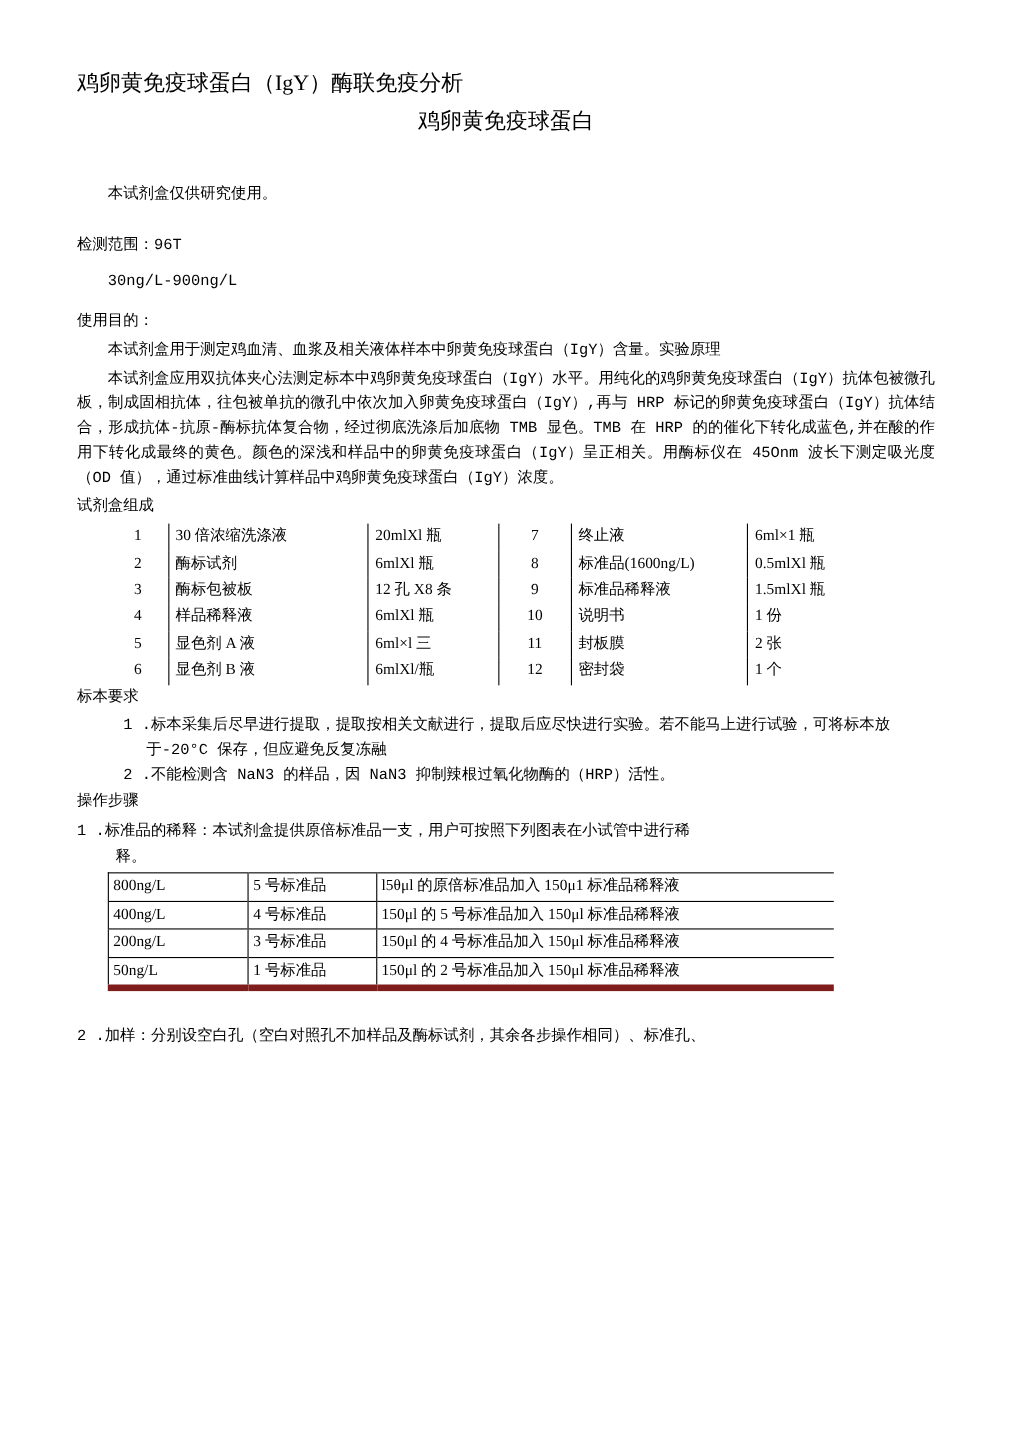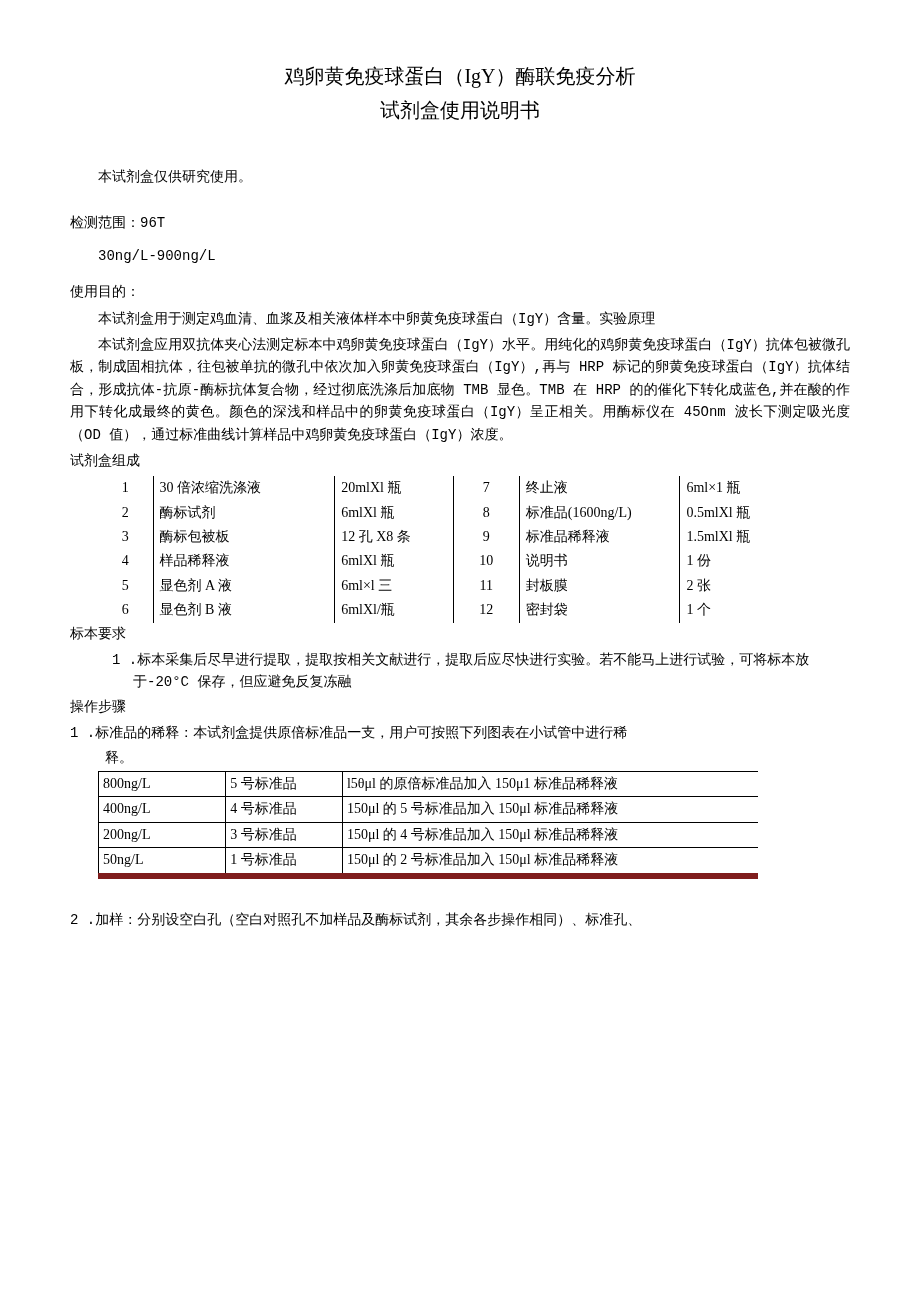--- a/index.html
+++ b/index.html
@@ -7,21 +7,20 @@
     font-size: 14px;
     color: #000;
     background: #fff;
     width: 920px;
     margin: 0;
     padding: 60px 70px 40px 70px;
     box-sizing: border-box;
     line-height: 1.6;
   }
   .title {
-    text-align: center;
     font-size: 20px;
     margin-bottom: 2px;
   }
   .subtitle {
     text-align: center;
     font-size: 20px;
     margin-bottom: 40px;
   }
   .indent {
     text-indent: 2em;
@@ -97,21 +96,21 @@
     margin-left: 2.5em;
   }
   .gap-top {
     margin-top: 30px;
   }
 </style>
 </head>
 <body>
 
 <div class="title">鸡卵黄免疫球蛋白（IgY）酶联免疫分析</div>
-<div class="subtitle">试剂盒使用说明书</div>
+<div class="subtitle">鸡卵黄免疫球蛋白</div>
 
 <p class="para indent">本试剂盒仅供研究使用。</p>
 
 <p class="para section-label" style="margin-top:24px">检测范围：96T</p>
 <p class="para range">30ng/L-900ng/L</p>
 
 <p class="para section-label">使用目的：</p>
 <p class="para indent body-text">本试剂盒用于测定鸡血清、血浆及相关液体样本中卵黄免疫球蛋白（IgY）含量。实验原理</p>
 <p class="para indent body-text">本试剂盒应用双抗体夹心法测定标本中鸡卵黄免疫球蛋白（IgY）水平。用纯化的鸡卵黄免疫球蛋白（IgY）抗体包被微孔板，制成固相抗体，往包被单抗的微孔中依次加入卵黄免疫球蛋白（IgY）,再与 HRP 标记的卵黄免疫球蛋白（IgY）抗体结合，形成抗体-抗原-酶标抗体复合物，经过彻底洗涤后加底物 TMB 显色。TMB 在 HRP 的的催化下转化成蓝色,并在酸的作用下转化成最终的黄色。颜色的深浅和样品中的卵黄免疫球蛋白（IgY）呈正相关。用酶标仪在 45Onm 波长下测定吸光度（OD 值），通过标准曲线计算样品中鸡卵黄免疫球蛋白（IgY）浓度。</p>
 
@@ -166,20 +165,21 @@
         <td>12</td>
         <td>密封袋</td>
         <td>1 个</td>
       </tr>
     </tbody>
 </table>
 
 <p class="para section-label">标本要求</p>
 <ol class="req" id="spec-list">
     <li>1 .标本采集后尽早进行提取，提取按相关文献进行，提取后应尽快进行实验。若不能马上进行试验，可将标本放于-20°C 保存，但应避免反复冻融</li>
+    <li>2 .不能检测含 NaN3 的样品，因 NaN3 抑制辣根过氧化物酶的（HRP）活性。</li>
   </ol>
 
 <p class="para section-label">操作步骤</p>
 <p class="para step">1 .标准品的稀释：本试剂盒提供原倍标准品一支，用户可按照下列图表在小试管中进行稀</p>
 <p class="para step step-sub">释。</p>
 
 <table class="dil">
   <tbody id="dil-body">
       <tr>
         <td>800ng/L</td>

